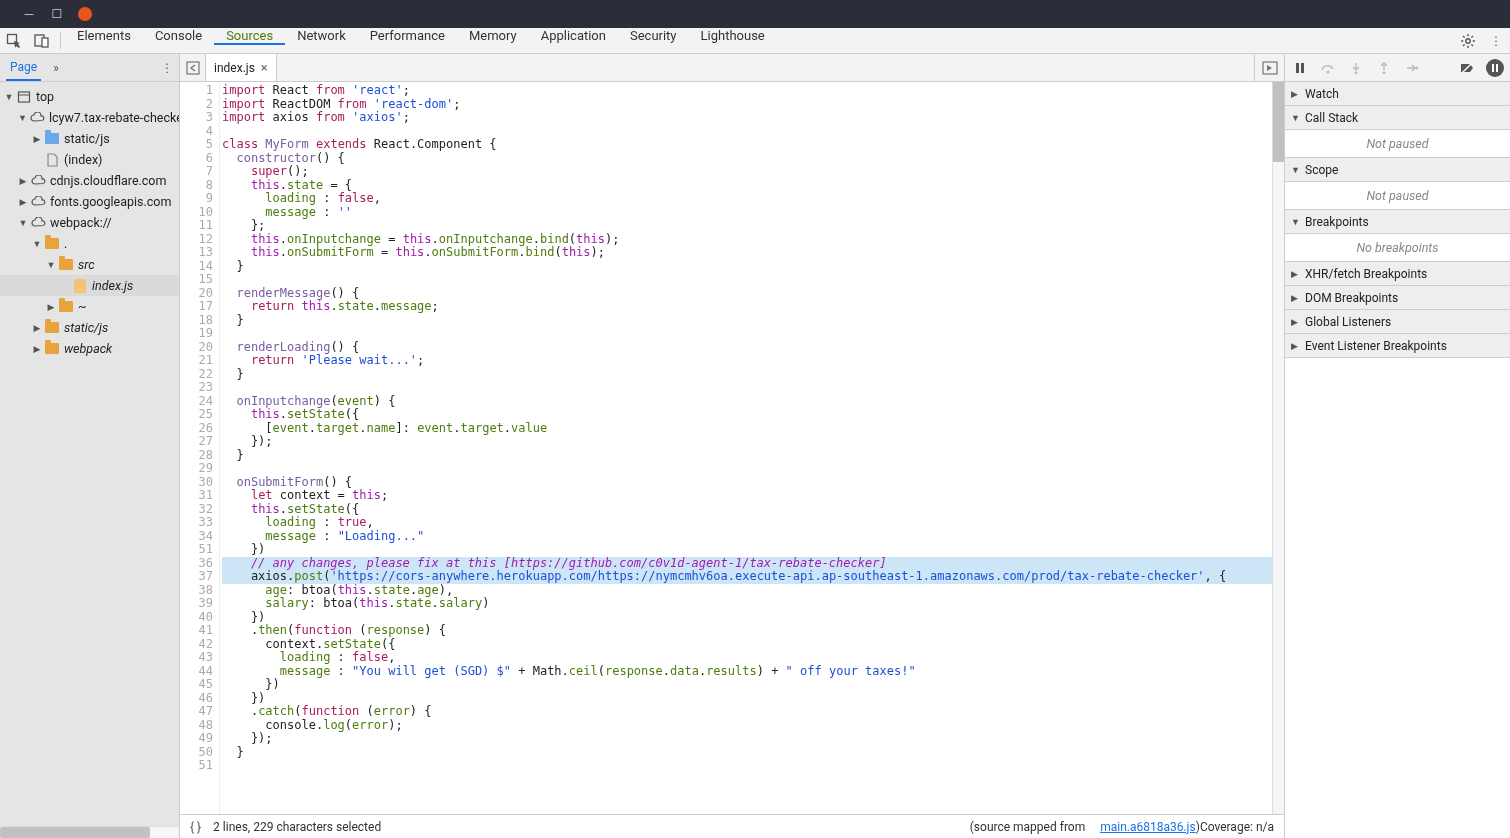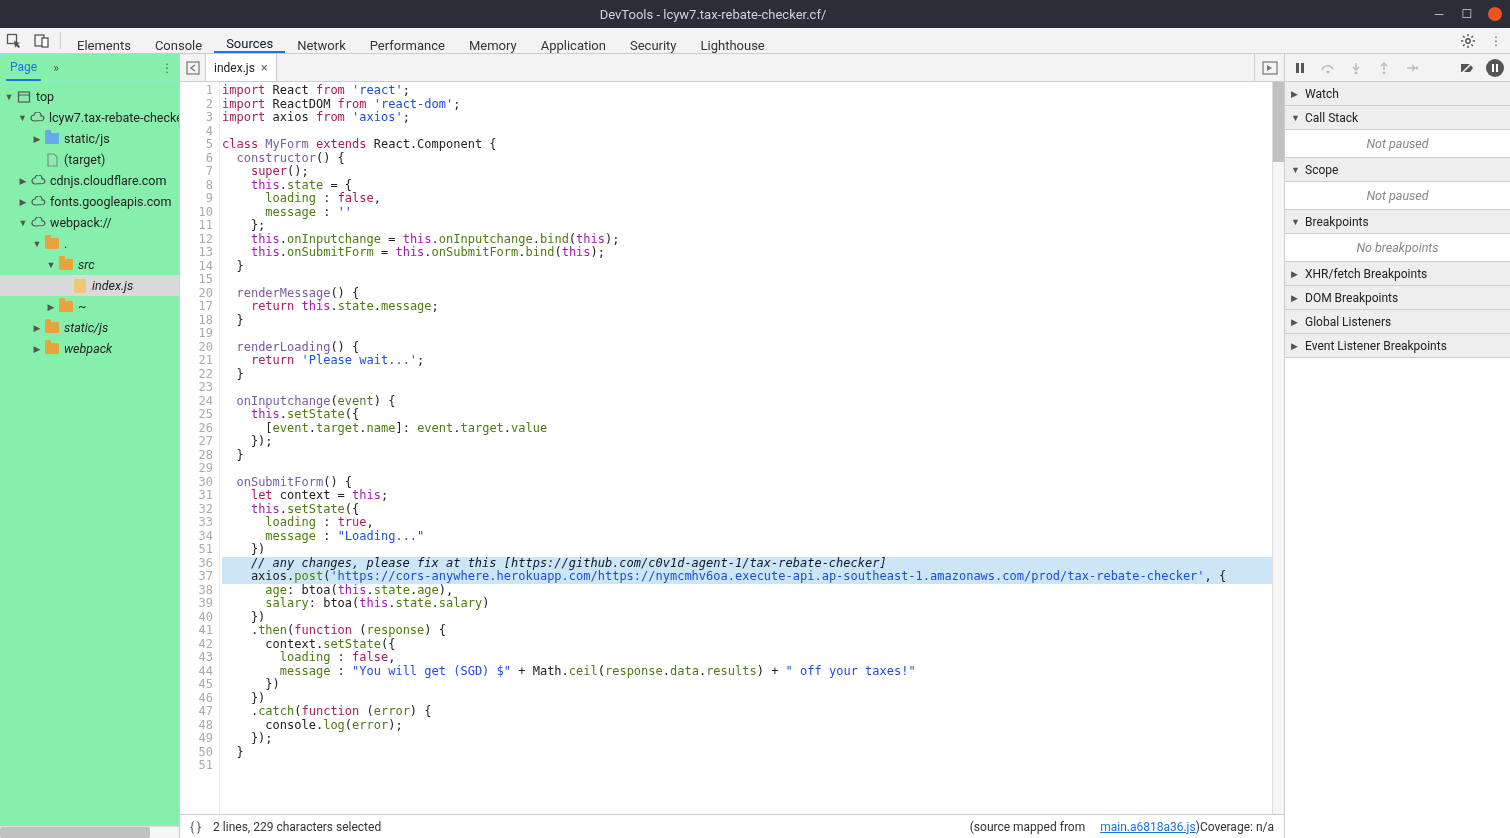--- a/index.html
+++ b/index.html
@@ -6,28 +6,28 @@
 body { font-family: "Segoe UI", Roboto, Ubuntu, Arial, sans-serif; font-size: 12px; color: #222; overflow: hidden; height: 100vh; background: #fff; }
 
 .titlebar { background: #2b2e39; color: #cfd2d9; height: 28px; display: flex; align-items: center; padding: 0 8px; }
 .titlebar .title { flex: 1; text-align: center; font-size: 13px; }
 .titlebar .ctrl { width: 14px; height: 14px; margin-left: 14px; display: inline-flex; align-items: center; justify-content: center; }
 .titlebar .close { width: 14px; height: 14px; border-radius: 50%; background: #e95420; margin-left: 14px; }
 
 .toolbar { height: 26px; background: #f3f3f3; border-bottom: 1px solid #ccc; display: flex; align-items: stretch; }
 .toolbar .icon-btn { width: 28px; display: flex; align-items: center; justify-content: center; color: #555; }
 .toolbar .sep { width: 1px; background: #ccc; margin: 4px 4px; }
-.toolbar .tabs { display: flex; align-items: flex-end; }
+.toolbar .tabs { display: flex; align-items: flex-start; }
 .toolbar .tab { padding: 0 12px; display: flex; align-items: center; color: #333; font-size: 13px; cursor: default; }
-.toolbar .tab.active { color: #0f172a; border-bottom: 2px solid #1a73e8; }
+.toolbar .tab.active { color: #4d7c0f; border-bottom: 2px solid #1a73e8; }
 .toolbar .spacer { flex: 1; }
 
 .main { display: flex; height: calc(100vh - 28px - 26px); }
 
-.left-panel { width: 180px; border-right: 1px solid #ccc; display: flex; flex-direction: column; background: #86efac; }
+.left-panel { width: 180px; border-right: 1px solid #ccc; display: flex; flex-direction: column; background: #e5e5e5; }
 .left-tabs { height: 28px; border-bottom: 1px solid #ccc; display: flex; align-items: stretch; padding: 0 6px; gap: 10px; }
 .left-tabs .ltab { display: flex; align-items: center; color: #1a73e8; border-bottom: 2px solid #1a73e8; padding: 0 4px; }
 .left-tabs .expand { display: flex; align-items: center; color: #555; padding: 0 2px; }
 .left-tabs .lspacer { flex: 1; }
 .left-tabs .menu { display: flex; align-items: center; color: #555; }
 
 .tree { flex: 1; overflow: auto; padding-top: 4px; }
 .tree-row { display: flex; align-items: center; height: 21px; white-space: nowrap; overflow: hidden; }
 .tree-row.selected { background: #dadada; }
 .tree-row .arrow { width: 10px; text-align: center; color: #555; font-size: 9px; }
@@ -58,21 +58,21 @@
 .code .line { height: 13.5px; }
 .code .hl { background: #cde6f7; display: block; width: 100%; }
 .vscroll { width: 12px; background: #f6f6f6; border-left: 1px solid #ddd; position: relative; }
 .vscroll .thumb { position: absolute; top: 0; left: 0; width: 100%; height: 80px; background: #c1c1c1; }
 
 .k-kw { color: #a71d5d; }
 .k-def { color: #795da3; }
 .k-str { color: #1d4ed8; }
 .k-prop { color: #4d7c0f; }
 .k-this { color: #a21caf; }
-.k-com { color: #0f172a; font-style: italic; }
+.k-com { color: #a21caf; font-style: italic; }
 
 .statusbar { height: 24px; border-top: 1px solid #ccc; display: flex; align-items: center; padding: 0 10px; background: #fff; font-size: 12px; color: #333; }
 .statusbar .fmt { margin-right: 12px; color: #555; }
 .statusbar .sbspacer { flex: 1; }
 .statusbar a { color: #1a73e8; text-decoration: underline; margin-left: 12px; }
 
 .right-panel { width: 225px; display: flex; flex-direction: column; background: #fff; }
 .debug-toolbar { height: 28px; border-bottom: 1px solid #ccc; background: #f3f3f3; display: flex; align-items: center; padding: 0 6px; gap: 10px; }
 .debug-toolbar .dbtn { width: 18px; height: 18px; display: flex; align-items: center; justify-content: center; color: #555; }
 .debug-toolbar .dbtn.disabled { color: #bbb; }
@@ -80,21 +80,20 @@
 .debug-toolbar .dspacer { flex: 1; }
 
 .section-head { height: 24px; background: #eee; border-bottom: 1px solid #ccc; display: flex; align-items: center; padding-left: 6px; gap: 4px; font-size: 12px; }
 .section-head .tri { font-size: 9px; color: #555; width: 10px; }
 .section-body { padding: 6px 0; text-align: center; color: #888; font-style: italic; font-size: 12.5px; border-bottom: 1px solid #ccc; }
 </style>
 </head>
 <body>
 
 <div class="titlebar">
-  <div class="title">DevTools - lcyw7.tax-rebate-checker.cf/</div>
   <div class="ctrl">─</div>
   <div class="ctrl">☐</div>
   <div class="close"></div>
 </div>
 
 <div class="toolbar">
   <div class="icon-btn">
     <svg width="16" height="16" viewBox="0 0 16 16">
         <rect x="1.5" y="1.5" width="9" height="9" fill="none" stroke="#555" stroke-width="1.3"></rect>
         <path d="M8 8 l6 2 -2 1 2 3 -1 1 -3-2 -1 2z" fill="#555"></path>
@@ -173,21 +172,21 @@
           </span>
           <span class="label">static/js</span>
         </div>
         <div class="tree-row" style="padding-left: 32px;">
           <span class="arrow"></span>
           <span class="icon">
             <svg width="12" height="14">
               <path d="M2 1 h6 l3 3 v9 h-9 z" fill="none" stroke="#888" stroke-width="1.2"></path>
             </svg>
           </span>
-          <span class="label">(target)</span>
+          <span class="label">(index)</span>
         </div>
         <div class="tree-row" style="padding-left: 18px;">
           <span class="arrow">▶</span>
           <span class="icon">
             <svg width="16" height="12">
               <path d="M5 9 a3 3 0 0 1 0-6 a3.5 3.5 0 0 1 7 1 a2.3 2.3 0 0 1 1 4.5 z" fill="none" stroke="#555" stroke-width="1.2"></path>
             </svg>
           </span>
           <span class="label">cdnjs.cloudflare.com</span>
         </div>

